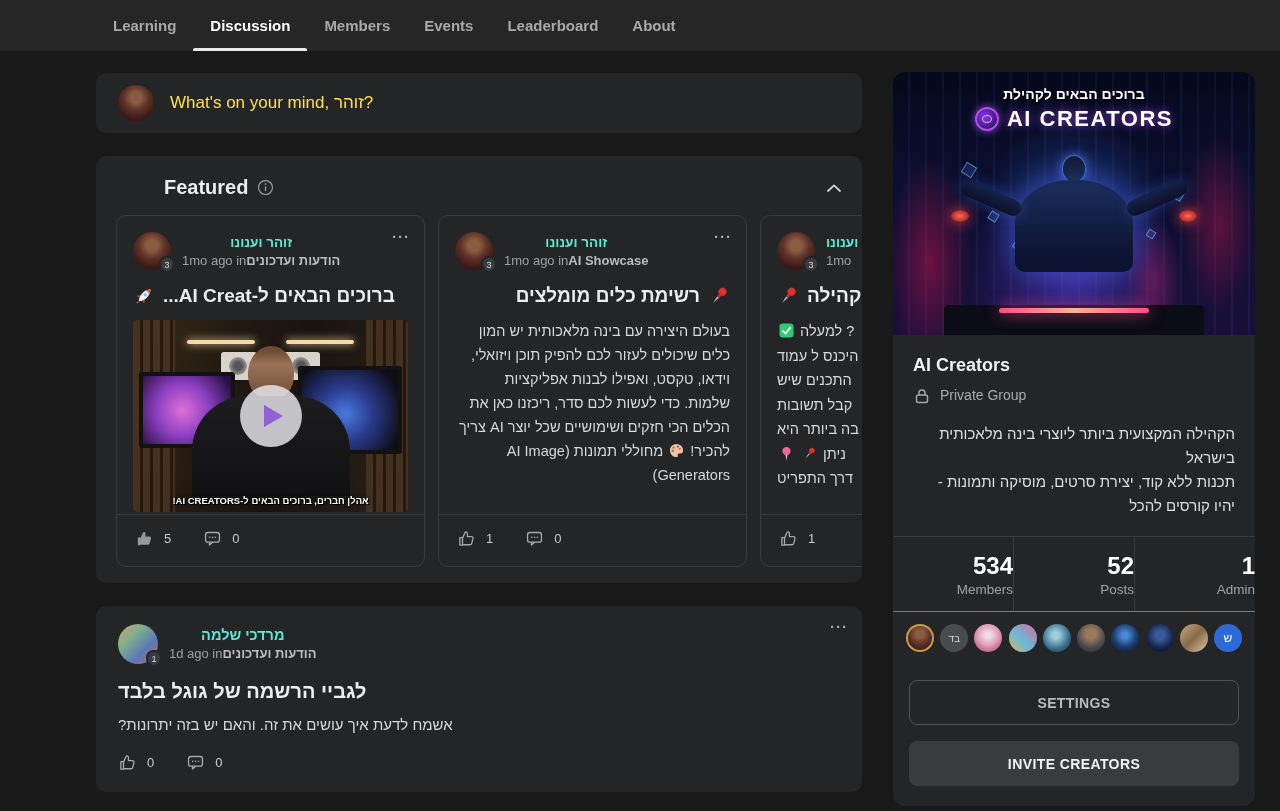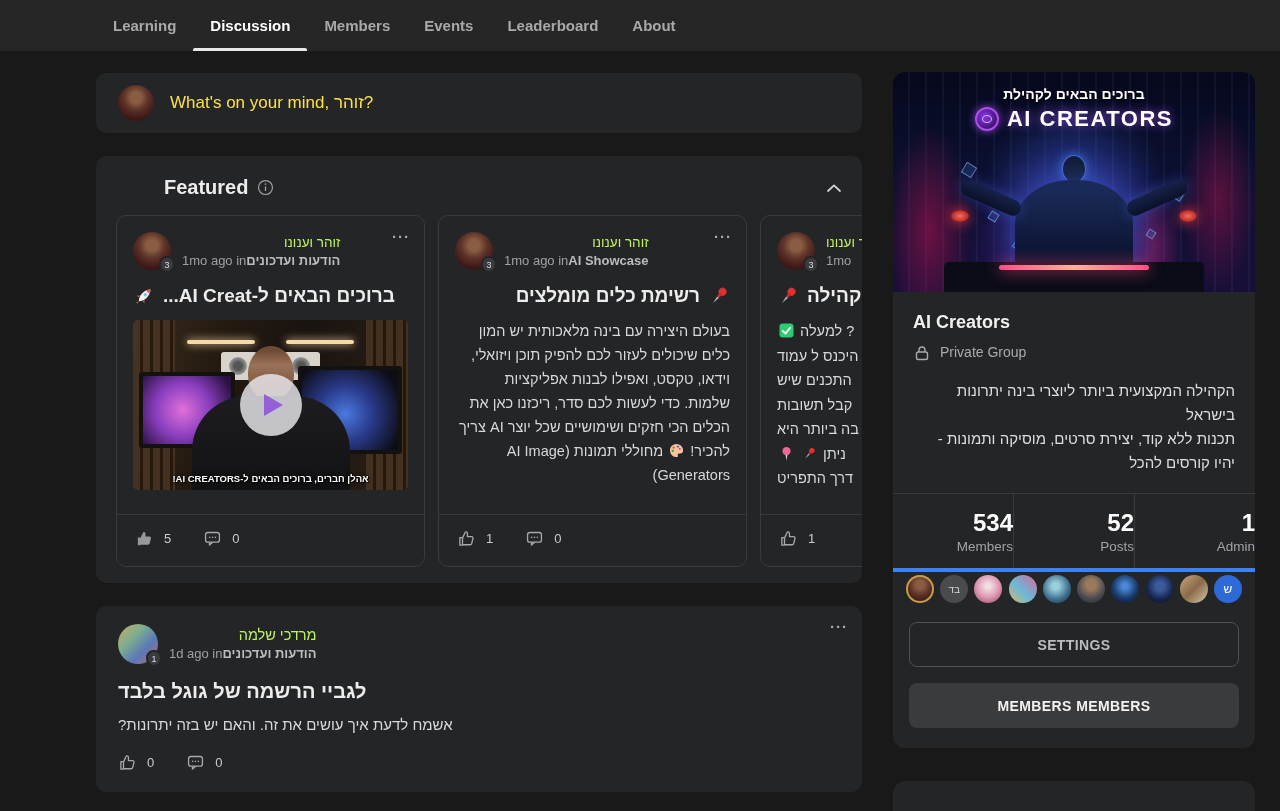--- a/index.html
+++ b/index.html
@@ -24,34 +24,34 @@
 
   .featured { margin-top:23px; padding:20px 20px 16px; }
   .featured-head { display:flex; align-items:center; gap:9px; margin-bottom:16px; }
   .featured-title { font-size:20px; font-weight:bold; color:#ececec;margin-left:48px; }
   .spacer { flex:1; }
 
   .cards-row { display:flex; gap:13px; margin-right:-20px; overflow:hidden; }
   .mini { flex:none; width:309px; height:352px; background:#242526; border:1px solid #3a3b3c; border-radius:10px; padding:16px; display:flex; flex-direction:column; position:relative; }
   .mini-head { display:flex; gap:11px; align-items:center; padding-right:20px; }
   .head-col { min-width:0; }
-  .author { font-size:13.5px; font-weight:normal; color:#bef264; direction:rtl; text-align:right; white-space:nowrap; }
+  .author { font-size:13.5px; font-weight:bold; color:#5eead4; direction:rtl; text-align:center; white-space:nowrap; }
   .meta { font-size:13px; color:#9da0a5; margin-top:3px; display:flex; white-space:nowrap; }
   .meta b { color:#b9bcc1; direction:rtl; }
   .dots { position:absolute; top:12px; right:14px; color:#ababab; font-size:15px; font-weight:bold; letter-spacing:1px; cursor:pointer; }
   .level-badge { position:absolute; right:-4px; bottom:-3px; width:16px; height:17px; background:#3a3b40; border:2px solid #242526; border-radius:45% 45% 50% 50%; font-size:9px; color:#dcdcdc; display:flex; align-items:center; justify-content:center; }
 
   .mini-title { margin-top:15px; font-size:19px; font-weight:bold; color:#ececec; display:flex; align-items:center; gap:8px; white-space:nowrap; overflow:hidden; }
   .mini-title .t-text { direction:rtl; }
 
   .body-rtl { margin-top:12px; direction:rtl; text-align:right; font-size:14.5px; line-height:24px; color:#d6d8dc; }
   .frag-lines { margin-top:12px; font-size:14.5px; line-height:24.5px; color:#d6d8dc; }
   .frag { direction:rtl; text-align:left; white-space:nowrap; }
 
-  .video-thumb { margin-top:13px; height:170px; border-radius:5px; position:relative; overflow:hidden; background:linear-gradient(105deg,#3a2c1c 0%,#241a10 30%,#191310 55%,#2c2117 100%); }
+  .video-thumb { margin-top:13px; height:192px; border-radius:5px; position:relative; overflow:hidden; background:linear-gradient(105deg,#3a2c1c 0%,#241a10 30%,#191310 55%,#2c2117 100%); }
   .vt-slat { position:absolute; top:0; bottom:0; width:42px; background:repeating-linear-gradient(90deg,#4a3524 0 7px,#241709 7px 10px); opacity:.8; }
   .vt-slat.l { left:0; } .vt-slat.r { right:0; }
   .vt-bar { position:absolute; top:20px; height:4px; width:68px; background:#f5d9a8; border-radius:2px; box-shadow:0 0 8px #f5d9a8; }
   .vt-speaker { position:absolute; top:32px; width:36px; height:28px; background:#d8d4cc; border-radius:3px; }
   .vt-speaker::after { content:""; position:absolute; left:8px; top:5px; width:18px; height:18px; border-radius:50%; background:radial-gradient(#555 30%, #999 70%); }
   .vt-mon { position:absolute; border:4px solid #141210; border-radius:3px; }
   .vt-mon.left { left:6px; top:52px; width:96px; height:76px; background:radial-gradient(circle at 45% 50%, #e070d8 0%, #8a3fc0 45%, #2a1140 90%); }
   .vt-mon.right { right:6px; top:46px; width:104px; height:88px; background:radial-gradient(circle at 45% 55%, #4a7ae0 0%, #2a3a8a 40%, #0d0d16 85%); }
   .vt-head { position:absolute; left:50%; top:26px; transform:translateX(-50%); width:46px; height:54px; border-radius:50% 50% 46% 46%; background:linear-gradient(#6e4b35 8%, #9a7258 35%, #7a5540 80%); }
   .vt-body { position:absolute; left:50%; top:76px; transform:translateX(-50%); width:158px; height:100px; border-radius:55px 55px 0 0; background:linear-gradient(#1d1d20,#111113); }
@@ -64,21 +64,21 @@
   .ficon { width:19px; height:19px; cursor:pointer; }
 
   .post { margin-top:23px; padding:18px 22px 20px; position:relative; }
   .post-title { margin-top:16px; font-size:20px; font-weight:bold; color:#ececec; direction:rtl; text-align:left; }
   .post-body { margin-top:13px; font-size:15px; color:#d6d8dc; direction:rtl; text-align:left; }
   .post-foot { margin-top:20px; display:flex; align-items:center; gap:10px; }
 
   
   .sidebar { position:absolute; left:893px; top:72px; width:362px; }
   .group-card { background:#242526; border-radius:12px; overflow:hidden; }
-  .banner { height:220px; position:relative; overflow:hidden; background:linear-gradient(180deg,#06081c 0%,#0b1030 45%,#180f38 100%); }
+  .banner { height:263px; position:relative; overflow:hidden; background:linear-gradient(180deg,#06081c 0%,#0b1030 45%,#180f38 100%); }
   .banner .streaks { position:absolute; inset:0; background:repeating-linear-gradient(90deg,transparent 0 15px,rgba(110,130,220,.08) 15px 17px); }
   .banner .glow { position:absolute; inset:0; background:
       radial-gradient(60px 150px at 10% 72%, rgba(255,20,90,.38), transparent 70%),
       radial-gradient(55px 130px at 90% 58%, rgba(255,20,90,.32), transparent 70%),
       radial-gradient(40px 90px at 72% 80%, rgba(255,40,110,.3), transparent 70%),
       radial-gradient(150px 170px at 50% 80%, rgba(100,60,230,.5), transparent 72%),
       radial-gradient(130px 130px at 50% 52%, rgba(60,120,255,.38), transparent 70%); }
   .cube { position:absolute; border:1px solid rgba(140,200,255,.55); background:rgba(80,140,255,.18); transform:rotate(32deg); }
   .fig-head { position:absolute; left:50%; top:83px; transform:translateX(-50%); width:24px; height:28px; border-radius:50%; background:#101a30; box-shadow:0 0 12px rgba(70,120,240,.9); border:1px solid #3f6cd0; }
   .fig-torso { position:absolute; left:50%; top:108px; transform:translateX(-50%); width:118px; height:92px; border-radius:48% 48% 10px 10px; background:linear-gradient(#1a2a58 10%, #0c1330 85%); box-shadow:0 0 32px rgba(70,110,240,.55); }
@@ -99,21 +99,21 @@
   .group-name { font-size:18px; font-weight:bold; color:#f0f0f0; }
   .privacy { margin-top:11px; display:flex; align-items:flex-start; gap:9px; font-size:14px; color:#a7aaaf; }
   .desc { margin-top:17px; direction:rtl; text-align:right; font-size:15px; line-height:24px; color:#dcdee2; }
 
   .stats { border-top:1px solid #3a3b3d; display:flex; }
   .stat { flex:1; text-align:right; padding:15px 0 14px; }
   .stat + .stat { border-left:1px solid #3a3b3d; }
   .stat-val { font-size:24px; font-weight:bold; color:#fff; }
   .stat-label { margin-top:2px; font-size:13.5px; color:#9fa3a8; }
 
-  .members-row { border-top:4px solid #3b82f6; padding:3px 13px; display:flex; justify-content:space-between; }
+  .members-row { border-top:1px solid #3b82f6; padding:12px 13px; display:flex; justify-content:space-between; }
   .mav { width:28px; height:28px; border-radius:50%; flex:none; display:flex; align-items:center; justify-content:center; font-size:10px; color:#d5d7db; cursor:pointer; }
   .p1 { background:radial-gradient(circle at 50% 35%, #8a5c42 18%, #5d3328 45%, #2a0e0e 90%); box-shadow:0 0 0 2px #c79a4a inset; }
   .p2 { background:#4a4b4e; }
   .p3 { background:radial-gradient(circle at 50% 40%, #f0e0e4 10%, #e099b5 50%, #9a4a6a 95%); }
   .p4 { background:linear-gradient(45deg,#d8b86a,#6ab8d8 45%,#d86a9a); }
   .p5 { background:radial-gradient(circle at 45% 40%, #9acfdb 15%, #3a6a8a 60%, #1a3a4a 95%); }
   .p6 { background:radial-gradient(circle at 50% 35%, #9a7a5a 22%, #4a4a52 60%, #2a2a30 95%); }
   .p7 { background:radial-gradient(circle at 50% 40%, #4a8ad8 12%, #1a3a6a 55%, #0a1a2a 95%); }
   .p8 { background:radial-gradient(circle at 50% 40%, #3a5a9a 20%, #16254a 60%, #0a1228 95%); }
   .p9 { background:linear-gradient(135deg,#c8a87a,#8a6a4a 50%,#d8c8a8); }
@@ -390,21 +390,21 @@
     <div class="group-info">
       <div class="group-name">AI Creators</div>
       <div class="privacy">
         <svg width="18" height="18" viewBox="0 0 18 18">
             <rect x="3.5" y="8" width="11" height="7.5" rx="1.8" fill="none" stroke="#a7aaaf" stroke-width="1.4"></rect>
             <path d="M6 8V6a3 3 0 0 1 6 0v2" fill="none" stroke="#a7aaaf" stroke-width="1.4"></path>
           </svg>
         <span>Private Group</span>
       </div>
       <div class="desc">
-        <div>הקהילה המקצועית ביותר ליוצרי בינה יתרונות בישראל</div>
+        <div>הקהילה המקצועית ביותר ליוצרי בינה מלאכותית בישראל</div>
         <div>תכנות ללא קוד, יצירת סרטים, מוסיקה ותמונות - יהיו קורסים להכל</div>
       </div>
     </div>
 
     <div class="stats">
       <div class="stat">
         <div class="stat-val">534</div>
         <div class="stat-label">Members</div>
       </div>
       <div class="stat">
@@ -425,20 +425,20 @@
       <div class="mav p5"></div>
       <div class="mav p6"></div>
       <div class="mav p7"></div>
       <div class="mav p8"></div>
       <div class="mav p9"></div>
       <div class="mav p10">ש</div>
     </div>
 
     <div class="btn-wrap">
       <button class="btn btn-settings">SETTINGS</button>
-      <button class="btn btn-invite">MEMBERS MEMBERS</button>
+      <button class="btn btn-invite">INVITE CREATORS</button>
     </div>
   </div>
 
   <div class="leaderboard">
     
   </div>
 </div>
 
 </body></html>

